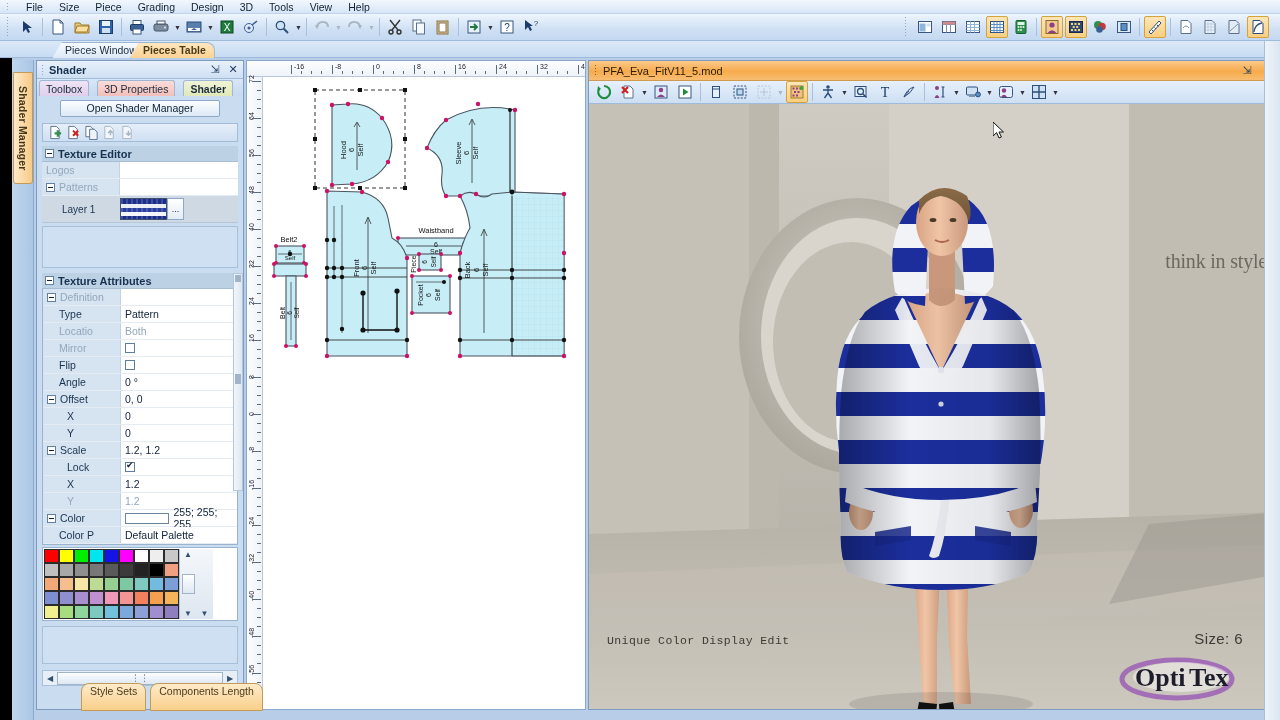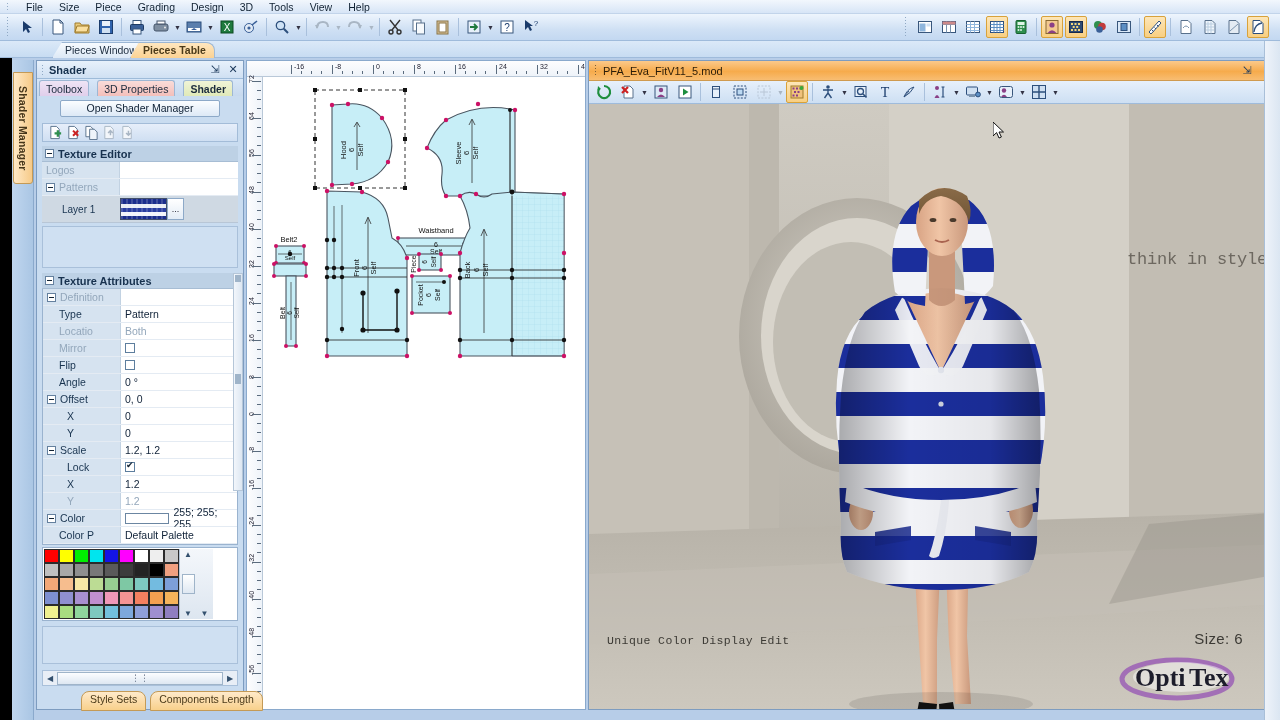--- a/index.html
+++ b/index.html
@@ -189,21 +189,21 @@
 
   .bottom-blank { height: 38px; background:#cfe0f2; border:1px solid #a9c0da; margin-top:5px; }
   .hscroll { height:16px; margin-top:6px; display:flex; align-items:center;
      background:#e8eef6; border:1px solid #a9c0da; }
   .hscroll .ar { width:14px; text-align:center; font-size:8px; color:#33506e; }
   .hscroll .thumbh { flex:1; height:13px; background:linear-gradient(#fcfdff,#dde7f2);
      border:1px solid #9fb4c9; display:flex; align-items:center; justify-content:center;
      font-size:9px; color:#55637a; }
 
   .panel-bottom-tabs { position:absolute; left:44px; bottom:-2px; display:flex; gap:4px; z-index:5;}
-  .pbtab { height: 20px; line-height:15px; font-size:10.5px; padding: 0 8px;
+  .pbtab { height: 28px; line-height:15px; font-size:10.5px; padding: 0 8px;
       border:1px solid #c49a56; border-radius: 8px 8px 0 0;
       background:linear-gradient(#ffeaca,#f8d08b); color:#4b3a19; white-space:nowrap; overflow:hidden;margin-top:40px;}
 
   
   .pieces-area {
     position:absolute; left: 246px; top: 60px; width: 340px; height: 650px;
     background: #fff; border:1px solid #8aa9cc; overflow:hidden;
   }
   .ruler-h {
     position:absolute; left:0; top:0; width: 340px; height: 16px;
@@ -236,22 +236,22 @@
 
   .v3-toolbar { height: 23px; display:flex; align-items:center;
       background: linear-gradient(#e7f0fb,#cddff3); border-bottom:1px solid #9fbbdb; padding-left:3px; }
 
   .v3-canvas { flex:1; position:relative; overflow:hidden; background:#b9b4aa; }
 
   .v3-status { position:absolute; left:18px; bottom:62px; font-family:"Liberation Mono", monospace;
       font-size:11.5px; color:#3c3a35; letter-spacing:.4px; }
   .v3-size { position:absolute; right:36px; bottom:62px; font-family:Liberation Sans, sans-serif;
       font-size:15px; color:#3c3a35; letter-spacing:.4px; }
-  .think { position:absolute; right:12px; top:146px; font-size:17px; color:#6d6860;
-     font-family:Liberation Mono, monospace; letter-spacing:-.2px; }
+  .think { position:absolute; right:12px; top:146px; font-size:20px; color:#6d6860;
+     font-family:Liberation Serif, serif; letter-spacing:-.2px; }
   .optilogo { position:absolute; right:14px; bottom:8px; width:148px; height:48px; }
 
   .cursor-arrow { position:absolute; width:12px; height:18px; }
 
   
   .app-rscroll { position:absolute; right:0; top:41px; width:16px; height:679px;
      background:linear-gradient(90deg,#eef3fa,#dbe6f2); border-left:1px solid #a9bfd8; }
 
   
   .frame-left { position:absolute; left:0; top:0; width:12px; height:720px; background:#000; }

